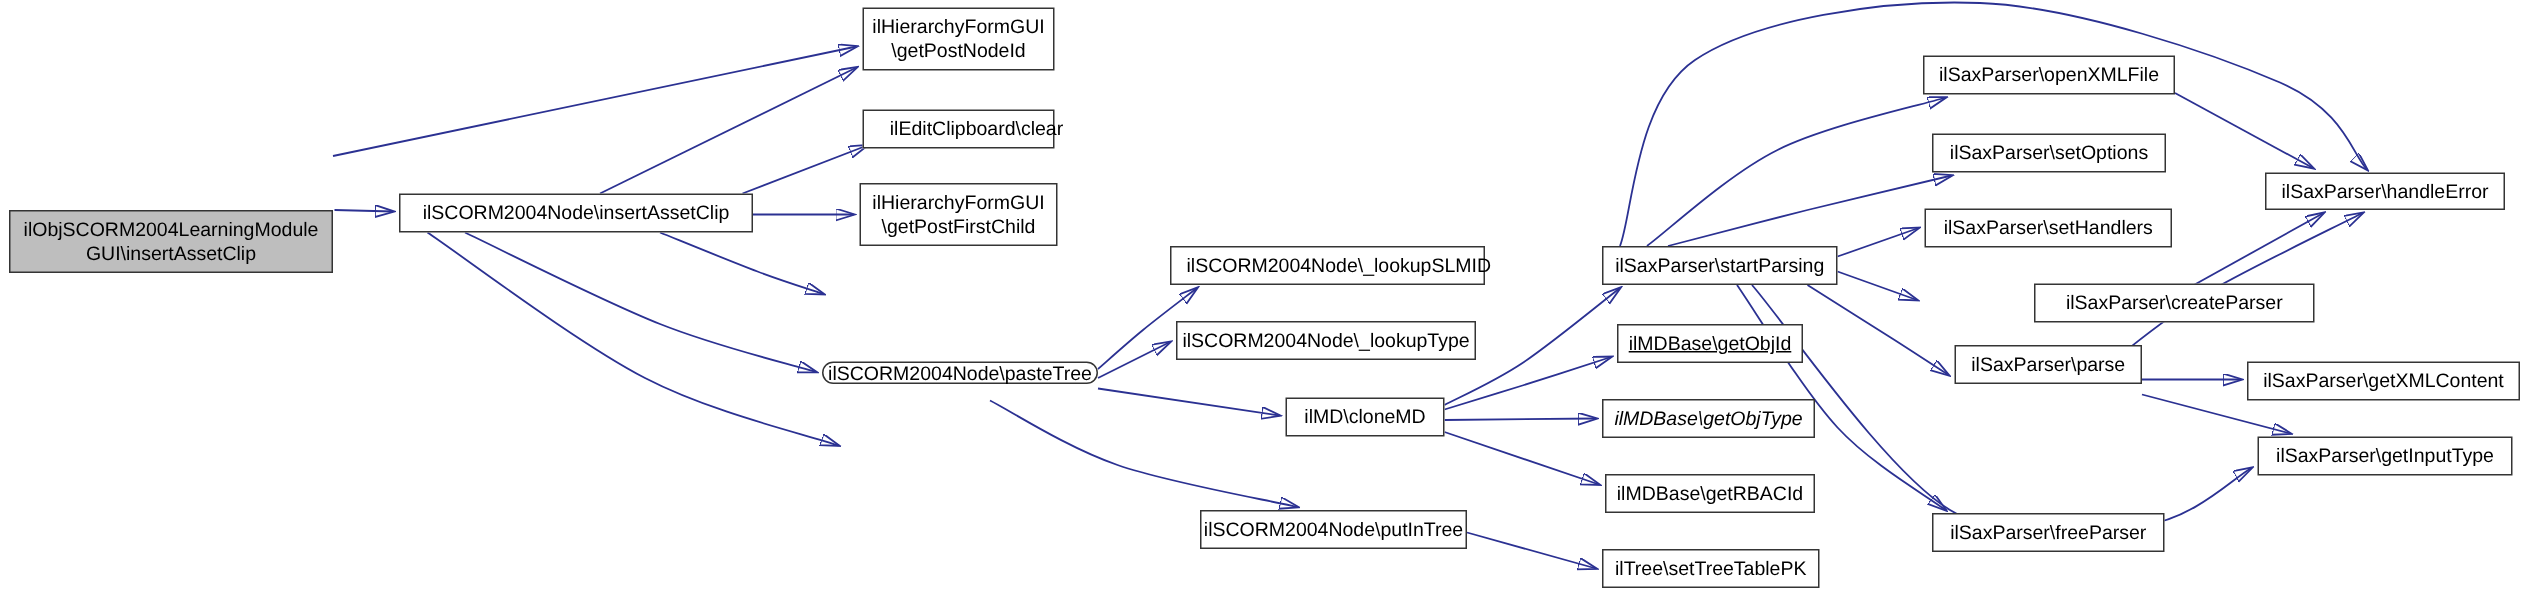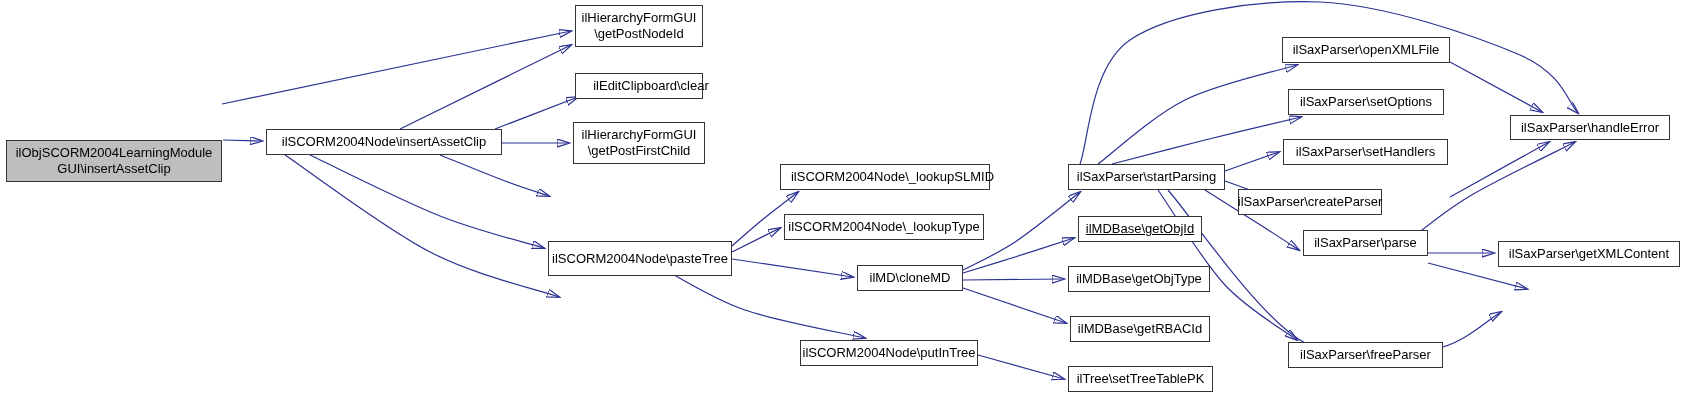--- a/index.html
+++ b/index.html
@@ -78,68 +78,71 @@
         <span>ilHierarchyFormGUI</span>
         <span>\getPostNodeId</span>
       </div>
       <div class="node" style="left: 575px; top: 73px; width: 128px; height: 26px; padding-left: 24px;">
         <span>ilEditClipboard\clear</span>
       </div>
       <div class="node" style="left: 573px; top: 122px; width: 132px; height: 42px;">
         <span>ilHierarchyFormGUI</span>
         <span>\getPostFirstChild</span>
       </div>
-      <div class="node" style="left: 548px; top: 241px; width: 184px; height: 35px;">
+      <div class="node" style="left: 548px; top: 241px; width: 184px; height: 15px; border-radius: 10px;">
         <span>ilSCORM2004Node\pasteTree</span>
       </div>
       <div class="node" style="left: 780px; top: 164px; width: 210px; height: 26px; padding-left: 15px;">
         <span>ilSCORM2004Node\_lookupSLMID</span>
       </div>
       <div class="node" style="left: 784px; top: 214px; width: 200px; height: 26px;">
         <span>ilSCORM2004Node\_lookupType</span>
       </div>
       <div class="node" style="left: 857px; top: 265px; width: 106px; height: 26px;">
         <span>ilMD\cloneMD</span>
       </div>
       <div class="node" style="left: 800px; top: 340px; width: 178px; height: 26px;">
         <span>ilSCORM2004Node\putInTree</span>
       </div>
       <div class="node" style="left: 1068px; top: 164px; width: 157px; height: 26px;">
         <span>ilSaxParser\startParsing</span>
       </div>
       <div class="node" style="left: 1078px; top: 216px; width: 124px; height: 26px; text-decoration: underline;">
         <span>ilMDBase\getObjId</span>
       </div>
-      <div class="node" style="left: 1068px; top: 266px; width: 142px; height: 26px;">
+      <div class="node" style="left: 1068px; top: 266px; width: 142px; height: 26px; font-style: italic;">
         <span>ilMDBase\getObjType</span>
       </div>
       <div class="node" style="left: 1070px; top: 316px; width: 140px; height: 26px;">
         <span>ilMDBase\getRBACId</span>
       </div>
       <div class="node" style="left: 1068px; top: 366px; width: 145px; height: 26px;">
         <span>ilTree\setTreeTablePK</span>
       </div>
       <div class="node" style="left: 1282px; top: 37px; width: 168px; height: 26px;">
         <span>ilSaxParser\openXMLFile</span>
       </div>
       <div class="node" style="left: 1288px; top: 89px; width: 156px; height: 26px;">
         <span>ilSaxParser\setOptions</span>
       </div>
       <div class="node" style="left: 1283px; top: 139px; width: 165px; height: 26px;">
         <span>ilSaxParser\setHandlers</span>
       </div>
-      <div class="node" style="left: 1238px; top: 189px; width: 144px; height: 26px;">
+      <div class="node" style="left: 1356px; top: 189px; width: 187px; height: 26px;">
         <span>ilSaxParser\createParser</span>
       </div>
       <div class="node" style="left: 1303px; top: 230px; width: 125px; height: 26px;">
         <span>ilSaxParser\parse</span>
       </div>
       <div class="node" style="left: 1288px; top: 342px; width: 155px; height: 26px;">
         <span>ilSaxParser\freeParser</span>
       </div>
       <div class="node" style="left: 1510px; top: 115px; width: 160px; height: 25px;">
         <span>ilSaxParser\handleError</span>
       </div>
       <div class="node" style="left: 1498px; top: 241px; width: 182px; height: 26px;">
         <span>ilSaxParser\getXMLContent</span>
       </div>
+      <div class="node" style="left: 1505px; top: 291px; width: 170px; height: 26px;">
+        <span>ilSaxParser\getInputType</span>
+      </div>
     </div>
 </div>
 
 </body></html>

